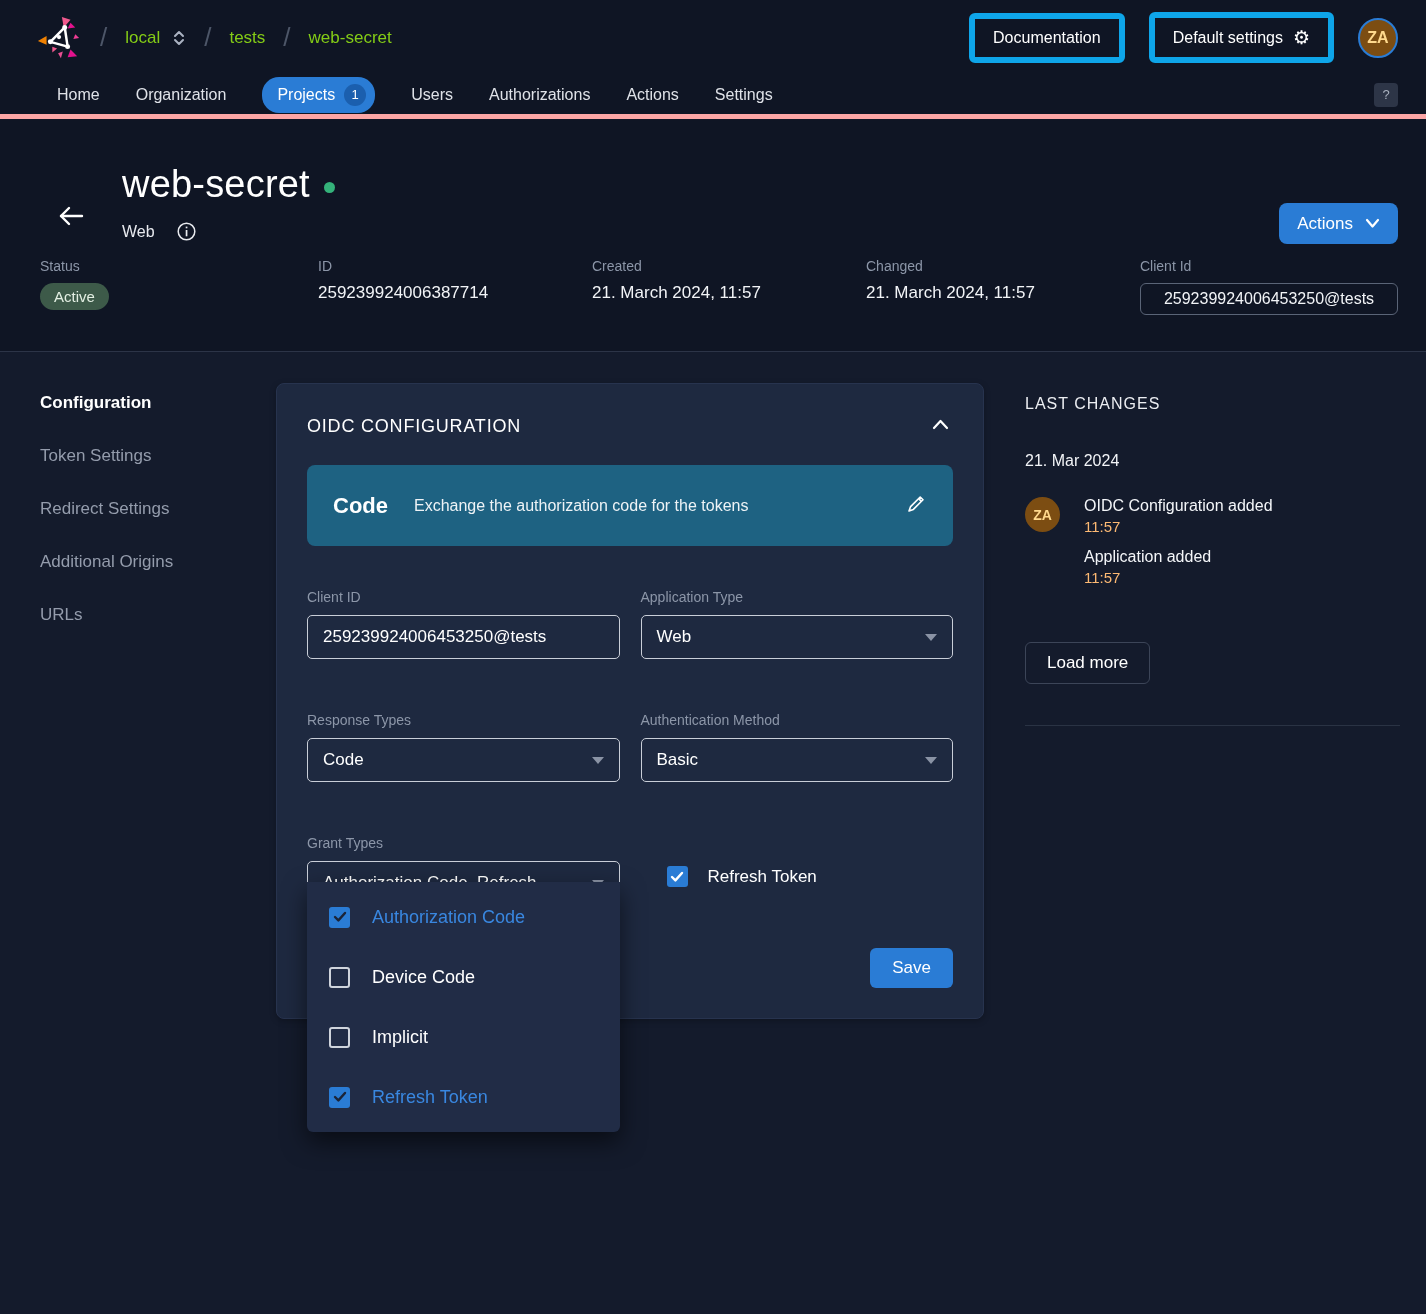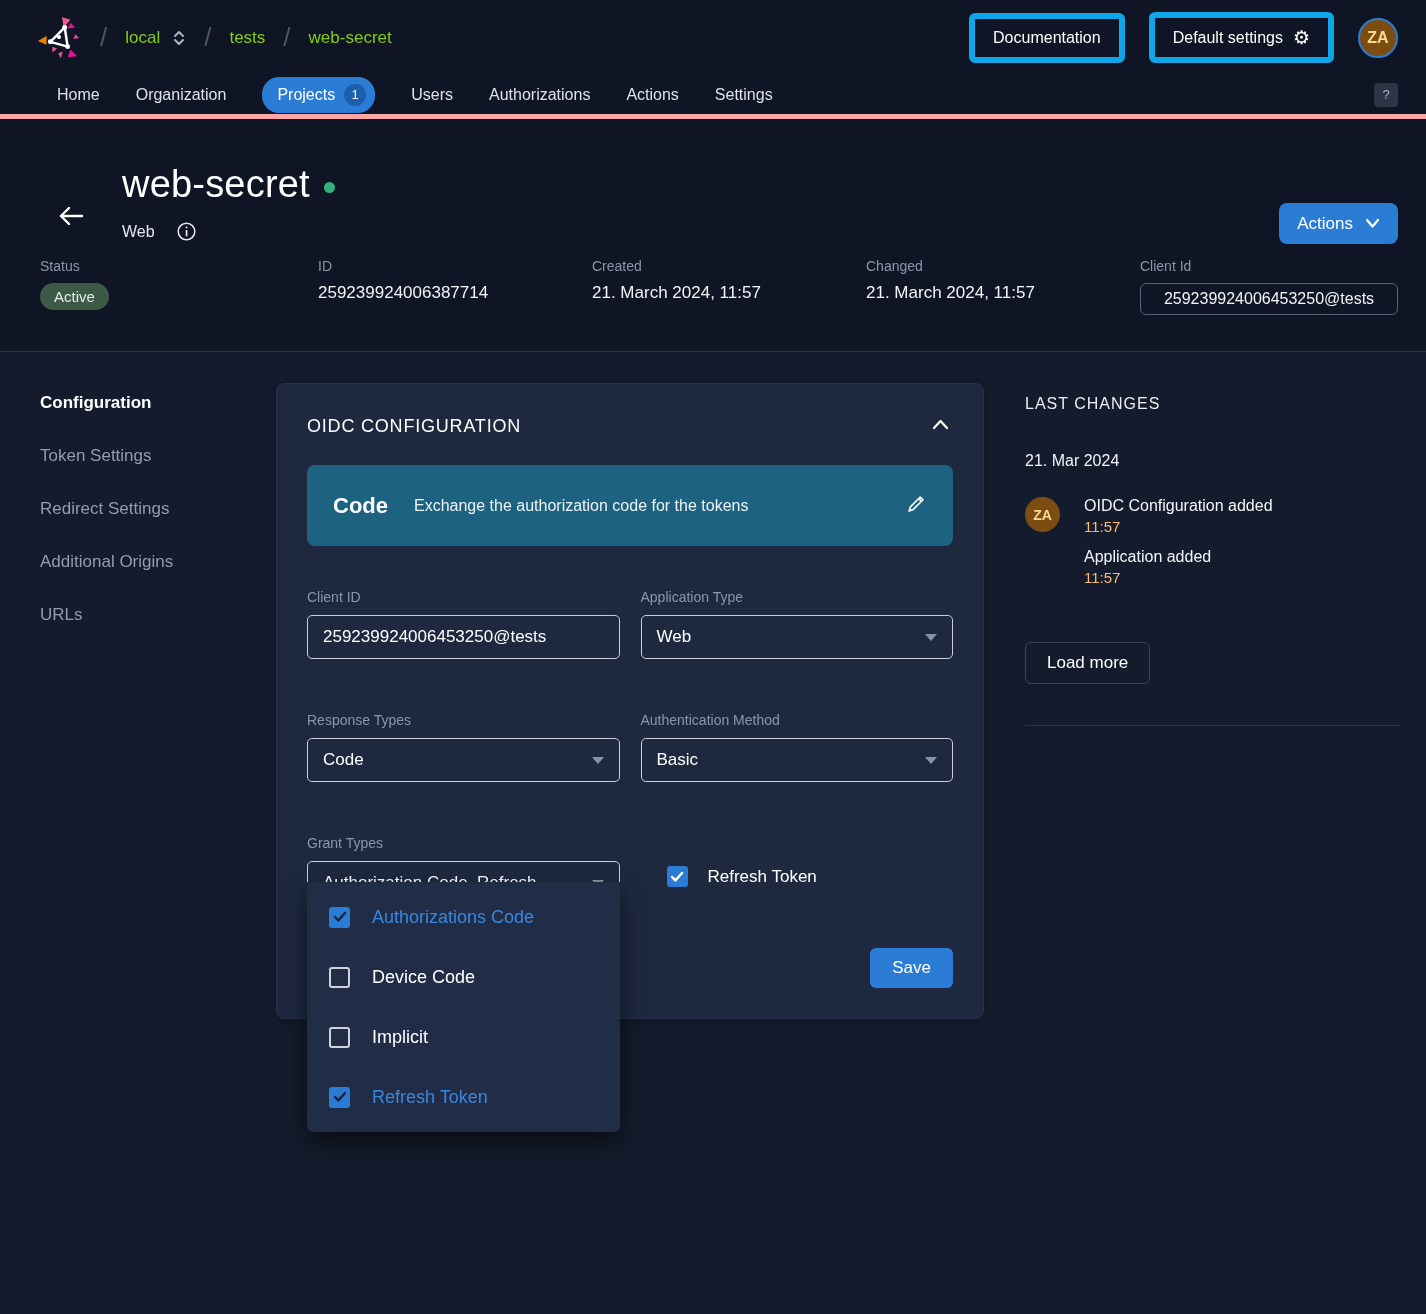--- a/index.html
+++ b/index.html
@@ -327,21 +327,21 @@
           <span class="caret"></span>
         </div>
 
         <div class="dropdown-panel">
           <div class="option">
             <span class="checkbox checked">
               <svg width="14" height="12" viewBox="0 0 14 12">
                   <polyline points="2,6 5.4,9.4 12,2" fill="none" stroke="#1b2438" stroke-width="2.4" stroke-linecap="round" stroke-linejoin="round"></polyline>
                 </svg>
             </span>
-            <span class="option-label sel">Authorizations Code</span>
+            <span class="option-label sel">Authorization Code</span>
           </div>
           <div class="option">
             <span class="checkbox unchecked"></span>
             <span class="option-label">Device Code</span>
           </div>
           <div class="option">
             <span class="checkbox unchecked"></span>
             <span class="option-label">Implicit</span>
           </div>
           <div class="option">

